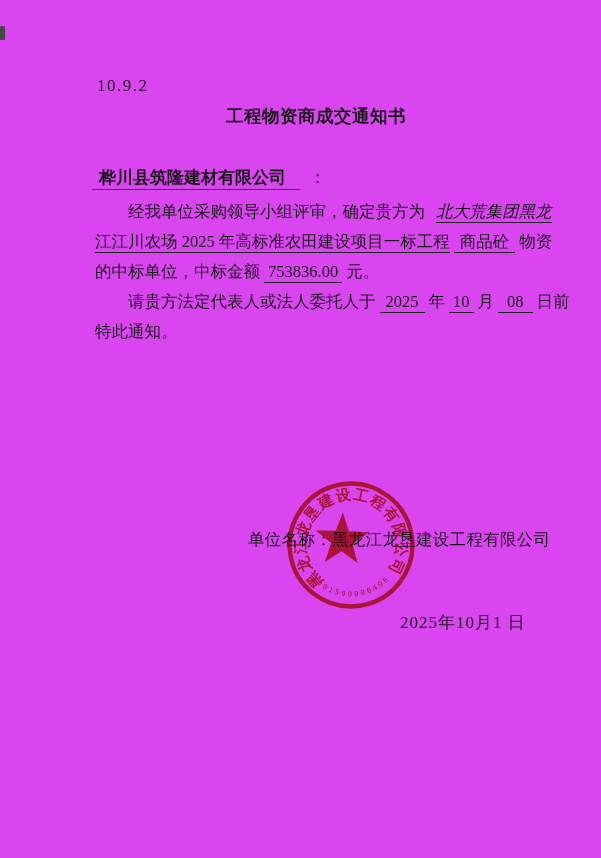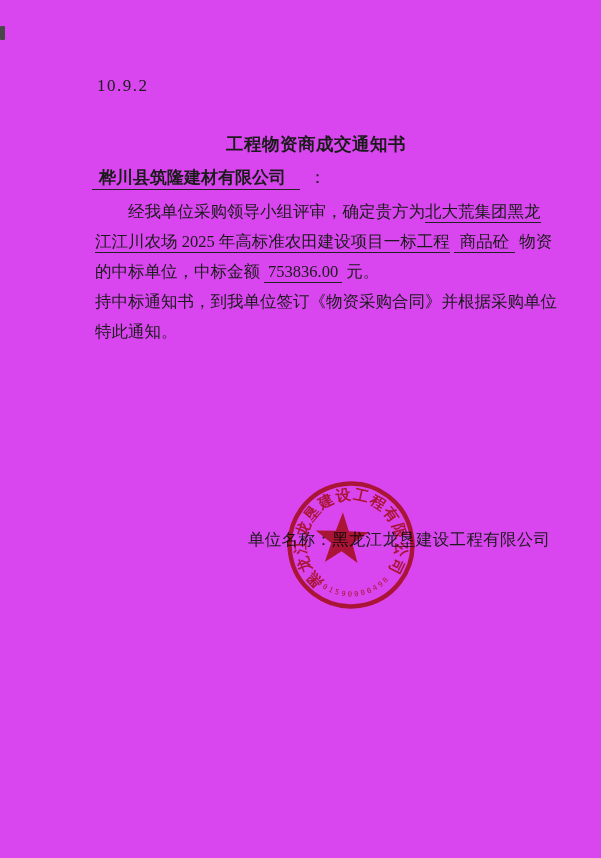--- a/index.html
+++ b/index.html
@@ -13,35 +13,35 @@
   .scan-mark{
     position:absolute;left:0;top:26px;width:5px;height:14px;
     background:#474747;border-radius:1px;filter:blur(.4px);
   }
   .section-number{
     position:absolute;left:97px;top:76px;
     font-size:17px;letter-spacing:1.5px;
   }
   .doc-title{
     position:absolute;left:95px;top:104px;width:442px;
-    text-align:center;font-size:17.5px;font-weight:bold;letter-spacing:.5px;margin-top:28px;
+    text-align:center;font-size:17.5px;font-weight:bold;letter-spacing:.5px;
   }
   .recipient{position:absolute;left:92px;top:166px;font-size:17px;}
   .recipient .name{
     border-bottom:1.5px solid #222;padding:0 14px 2px 7px;font-weight:bold;
   }
   .recipient .colon{margin-left:9px;}
   .body-text{
     position:absolute;left:95px;top:197px;width:446px;
     font-size:16.5px;line-height:30px;
   }
   .body-text p{margin:0;white-space:nowrap;}
   .ind{text-indent:33px;}
   .u{border-bottom:1.4px solid #222;padding-bottom:1px;}
-  .gap-l{}
+  .gap-l{margin-left:11px;font-style:italic;}
   .gap-s{margin-left:4px;}
   .pad-s{padding-left:4px;padding-right:4px;}
   .pad-m{padding-left:6px;padding-right:6px;}
   .pad-w{padding-left:9px;padding-right:9px;}
   .signature{position:absolute;left:248px;top:529px;font-size:16.5px;letter-spacing:.3px;}
   .doc-date{position:absolute;left:400px;top:611px;font-size:17px;letter-spacing:1px;}
   .stamp{
     position:absolute;left:286px;top:480px;width:130px;height:130px;
     mix-blend-mode:multiply;opacity:.93;transform:rotate(-8deg);
   }
@@ -60,21 +60,21 @@
 
   <div class="recipient">
     <span class="name">桦川县筑隆建材有限公司</span><span class="colon">：</span>
   </div>
 
   <div class="body-text">
     <p class="ind"><span>经我单位采购领导小组评审，确定贵方为</span><span class="u gap-l">北大荒集团黑龙</span></p>
     <p><span class="u">江江川农场 2025 年高标准农田建设项目一标工程</span><span class="u gap-s pad-m">商品砼</span><span class="gap-s">物资</span></p>
     <p><span>的中标单位，中标金额</span><span class="u gap-s pad-s">753836.00</span><span class="gap-s">元。</span></p>
 
-    <p><span>持中标通知书，到我单位签订《物资采购合同》并根据采购单位</span></p>
+    <p class="ind"><span>请贵方法定代表人或法人委托人于</span><span class="u gap-s pad-m">2025</span><span class="gap-s">年</span><span class="u gap-s pad-s">10</span><span class="gap-s">月</span><span class="u gap-s pad-w">08</span><span class="gap-s">日前</span></p>
 
     <p><span>特此通知。</span></p>
   </div>
 
   <div class="signature">
     <span>单位名称：</span><span>黑龙江龙垦建设工程有限公司</span>
   </div>
 
   <div class="stamp">
     <svg viewBox="0 0 126 126" xmlns="http://www.w3.org/2000/svg">
@@ -88,14 +88,15 @@
       </g>
       <text font-size="14.5" font-weight="bold" fill="#c43b2b" letter-spacing="1.4" font-family="Liberation Serif, serif">
         <textPath href="#arcTop" startOffset="0">黑龙江龙垦建设工程有限公司</textPath>
       </text>
       <text font-size="7" fill="#c43b2b" letter-spacing="2.4" font-family="DejaVu Sans Mono, monospace">
         <textPath href="#arcBottom" startOffset="4">2301590000498</textPath>
       </text>
     </svg>
   </div>
 
+  <div class="doc-date">2025年10月1 日</div>
 
 </div>
 
 </body></html>

